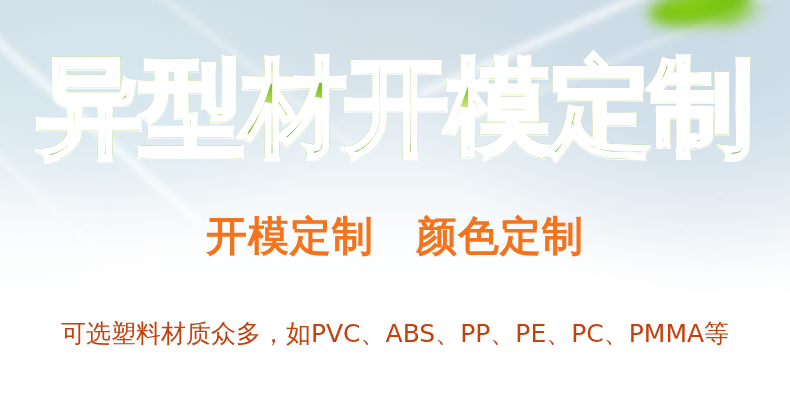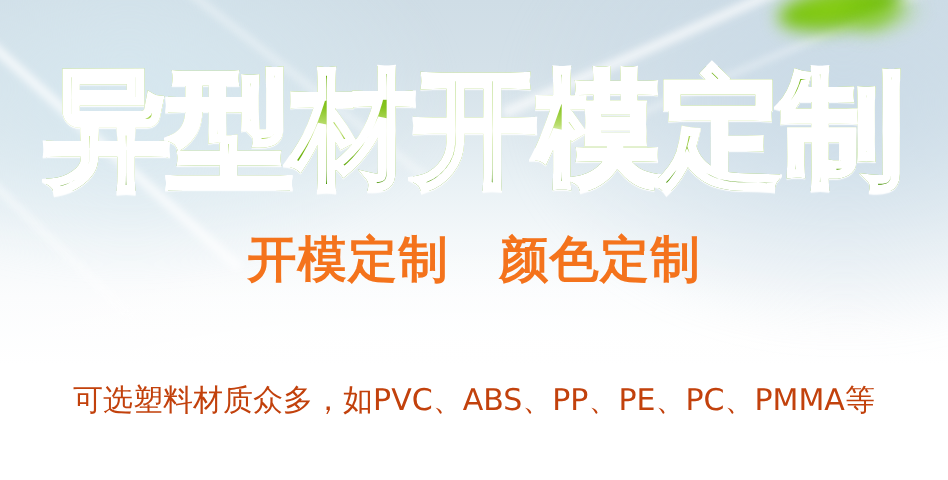--- a/index.html
+++ b/index.html
@@ -150,20 +150,21 @@
     text-align: center;
   }
   .feat-line {
     font-size: 41px;
     font-weight: 700;
     line-height: 56px;
     letter-spacing: 1px;
     color: #f4731c;
     font-family: "DejaVu Sans", "Liberation Sans", sans-serif;
     white-space: pre;
+    margin-top: 20px;
   }
 
   
   .note {
     position: absolute;
     left: 0; right: 0;
     top: 315px;
     text-align: center;
     font-size: 25px;
     line-height: 38px;

